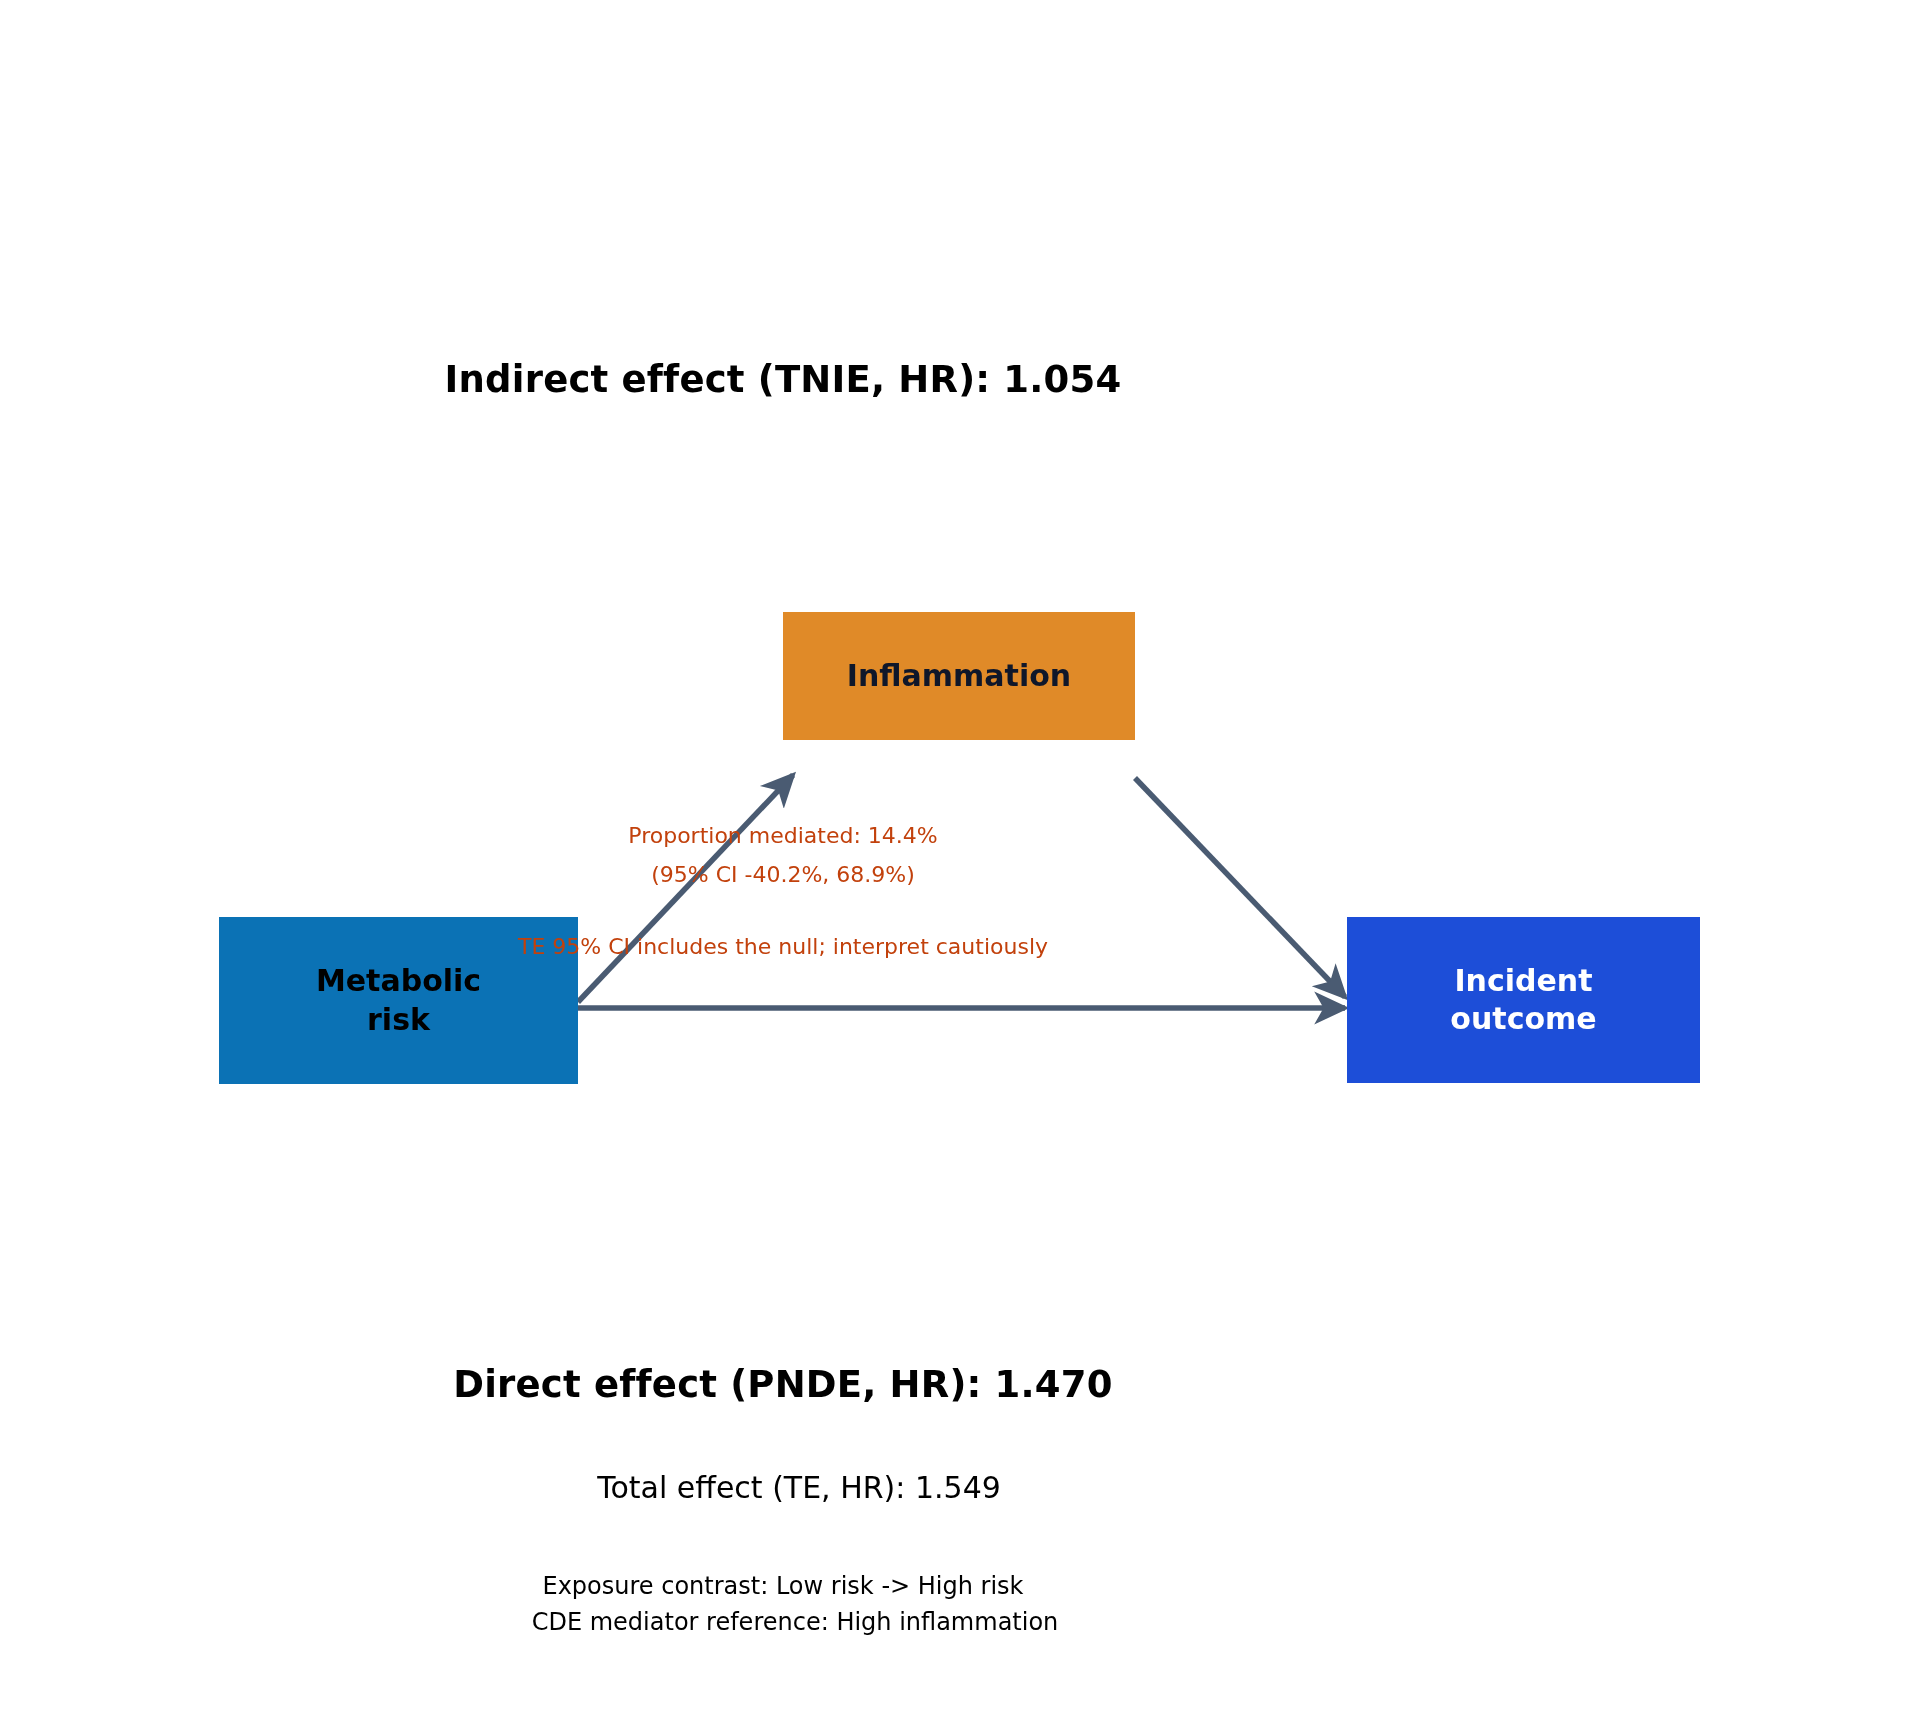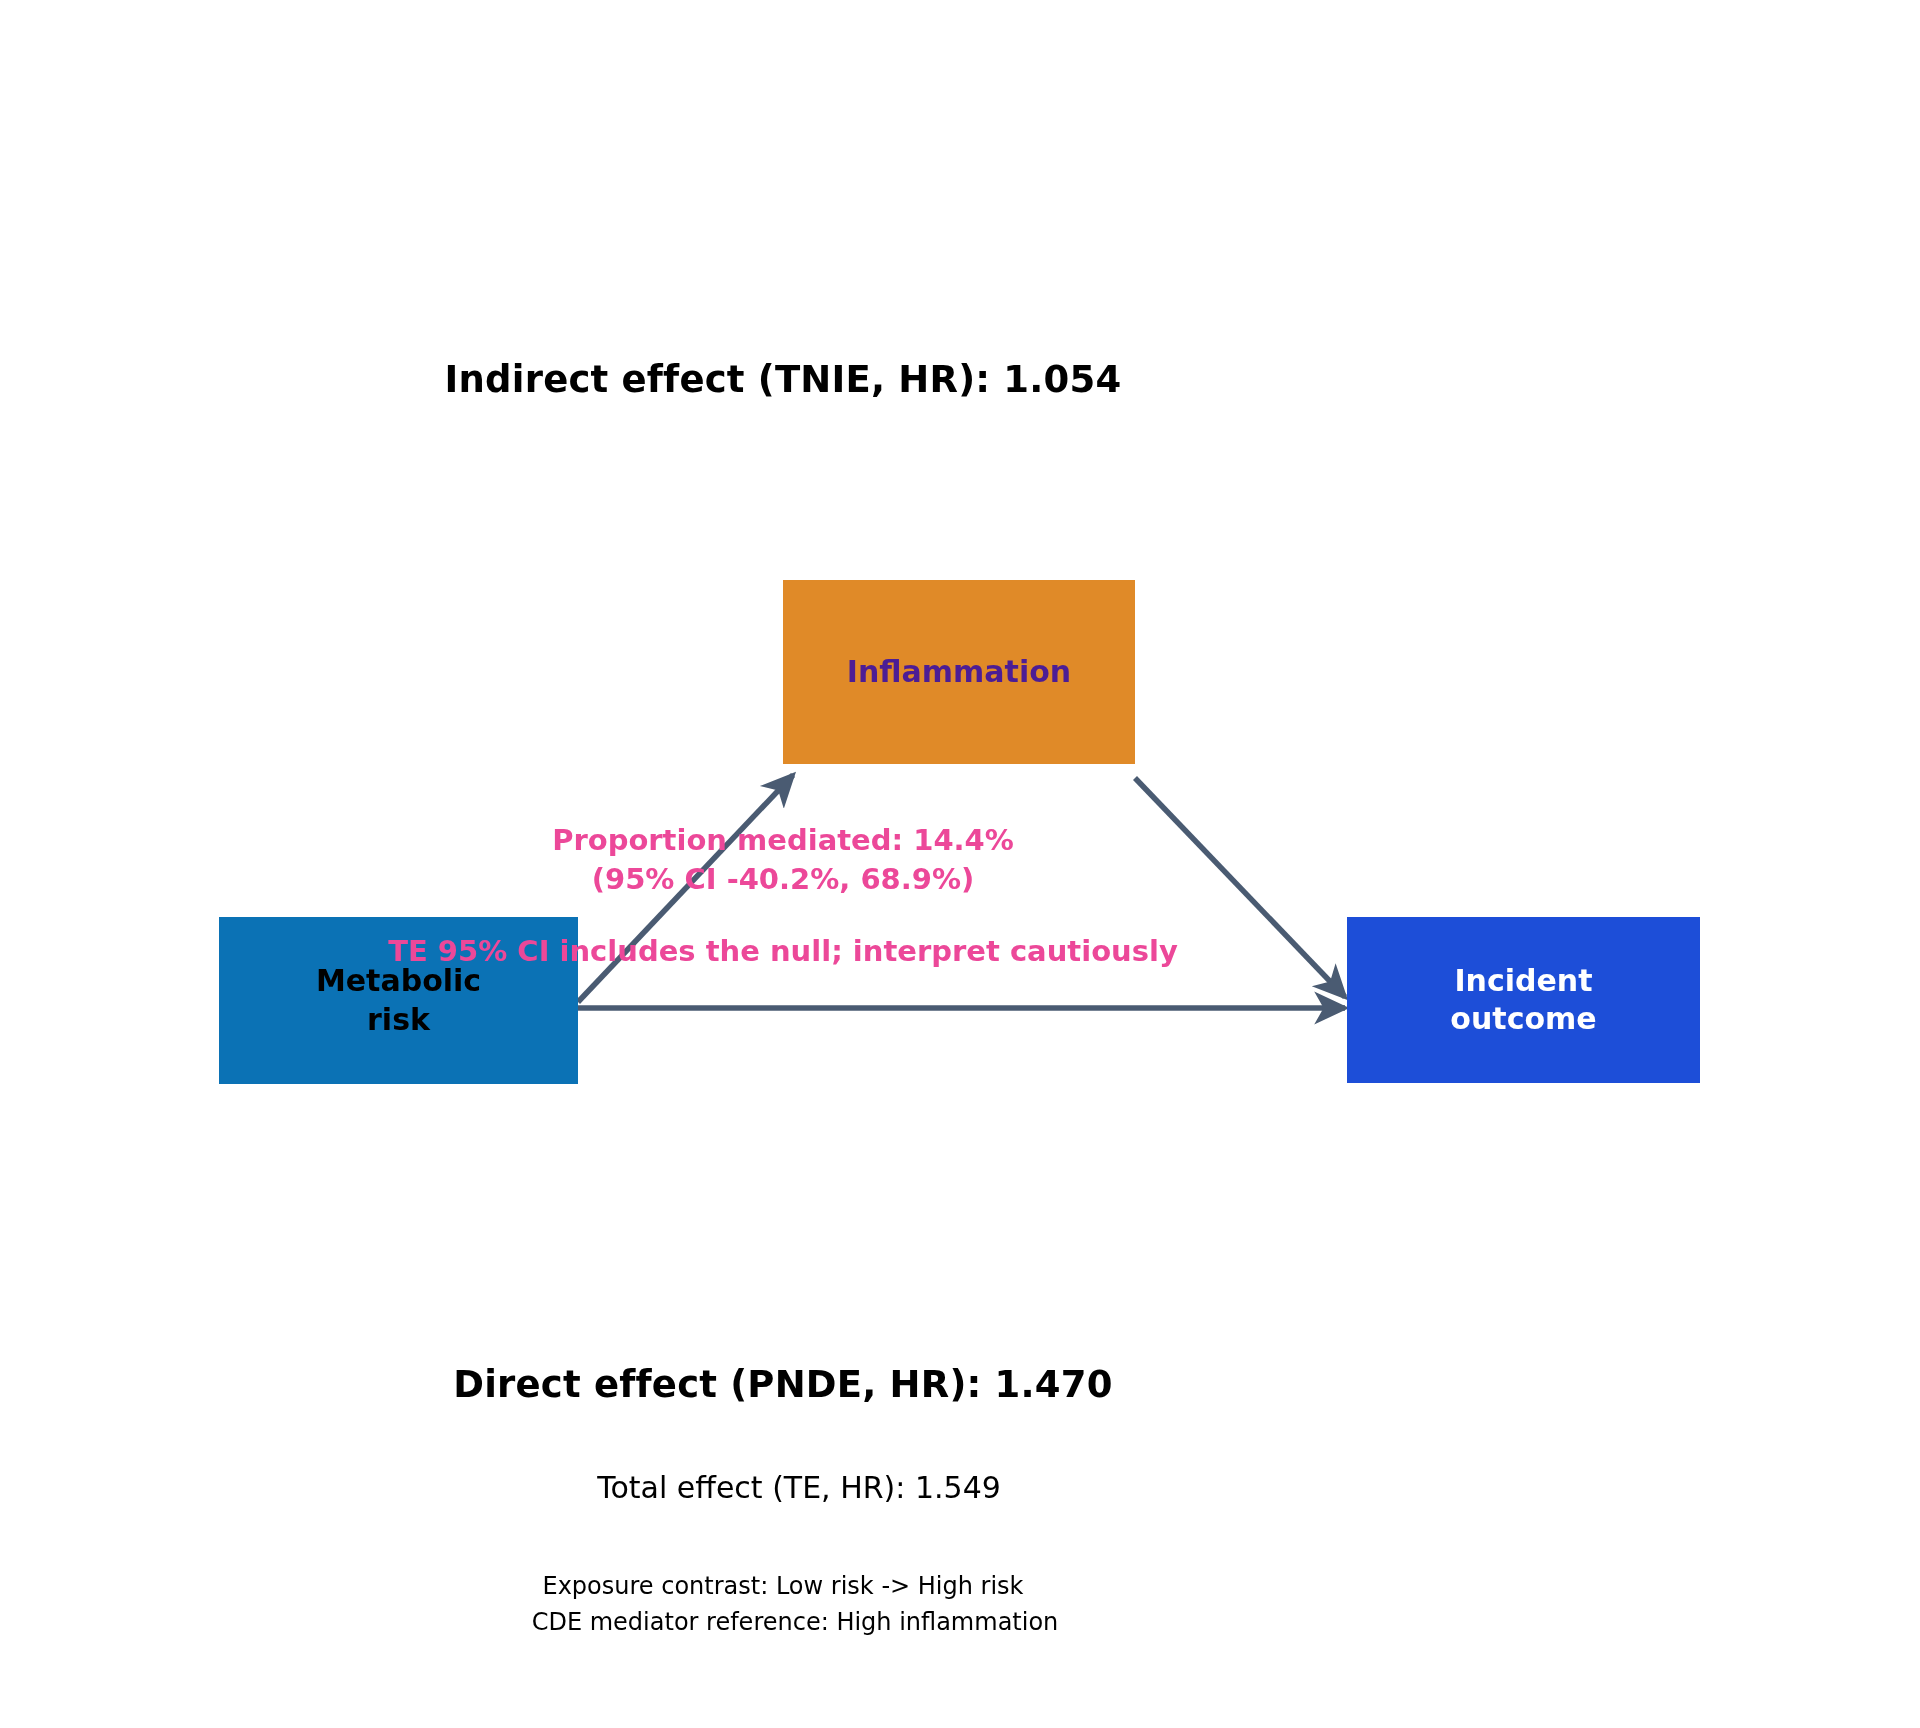--- a/index.html
+++ b/index.html
@@ -66,24 +66,24 @@
     font-weight: normal;
     padding-left: 12px;
   }
 
   
   .mediation-note-line {
     position: absolute;
     left: 0;
     width: 1566px;
     text-align: center;
-    color: #ec4899;
+    color: #c2410c;
     white-space: nowrap;
-    font-size: 29px;
-    font-weight: bold;
+    font-size: 22px;
+    font-weight: normal;
   }
   #proportion-mediated-line  { top: 823px; }
   #proportion-ci-line        { top: 862px; }
   #te-null-warning-line      { top: 901px; margin-top: 33px; }
 
   
   .node-box {
     position: absolute;
     display: flex;
     align-items: center;
@@ -100,25 +100,25 @@
     left: 219px;
     top: 917px;
     width: 359px;
     height: 167px;
     background: #0B72B5;
     color: #000000;
   }
 
   #node-mediator {
     left: 783px;
-    top: 580px;
+    top: 612px;
     width: 352px;
-    height: 184px;
+    height: 128px;
     background: #E08A28;
-    color: #4c1d95;
+    color: #0f172a;
   }
 
   #node-outcome {
     left: 1347px;
     top: 917px;
     width: 353px;
     height: 166px;
     background: #1d4ed8;
     color: #ffffff;
   }

